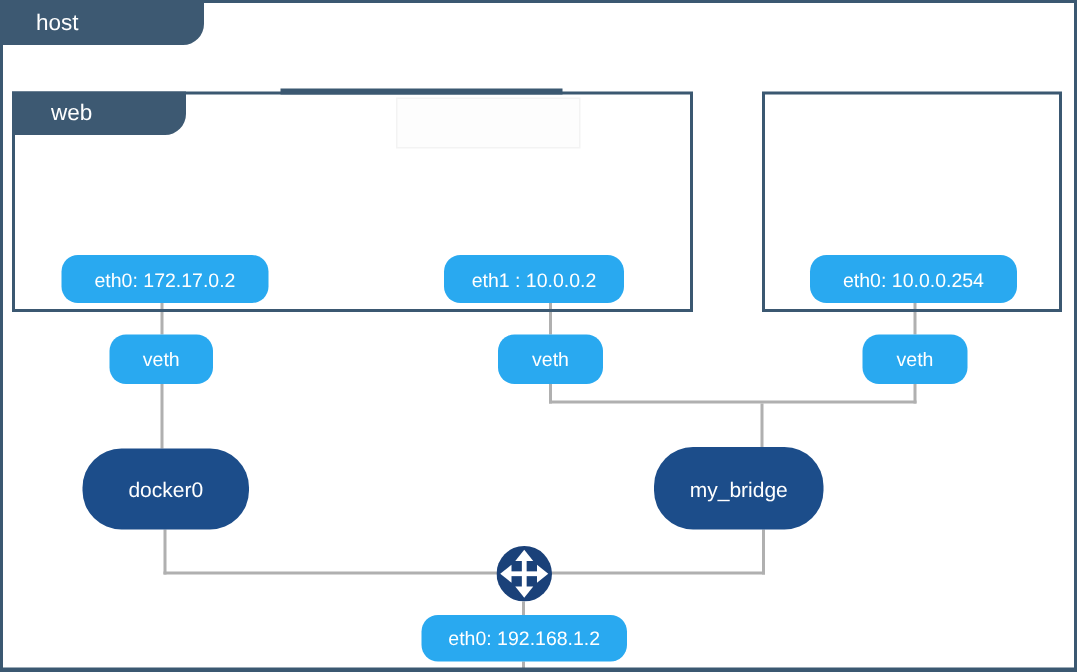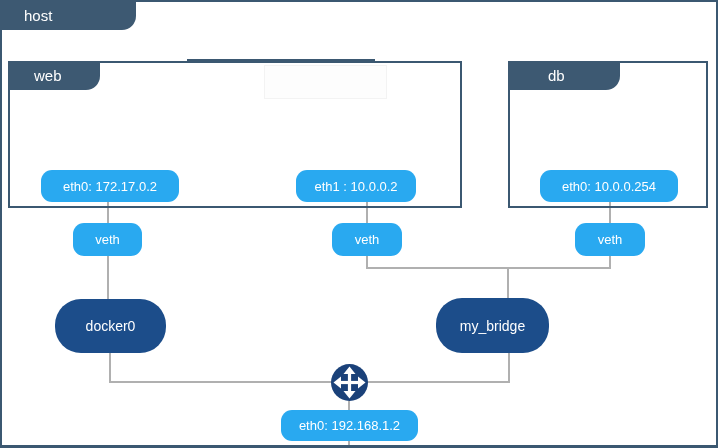--- a/index.html
+++ b/index.html
@@ -56,30 +56,27 @@
   <div class="line" style="left:109px;top:353px;width:2px;height:30px"></div>
   <div class="line" style="left:109px;top:381px;width:223px;height:2px"></div>
   <div class="line" style="left:508px;top:353px;width:2px;height:30px"></div>
   <div class="line" style="left:367px;top:381px;width:143px;height:2px"></div>
   <div class="line" style="left:348px;top:401px;width:2px;height:9px"></div>
   <div class="line" style="left:348px;top:441px;width:2px;height:5px"></div>
 
   <div class="node-box" style="left:8px;top:61px;width:454px;height:147px"></div>
   <div class="top-accent" style="left:187px;top:59px;width:188px;height:4px"></div>
   <div class="ghost-box" style="left:264px;top:65px;width:123px;height:34px"></div>
-  <div class="tab" style="left:8px;top:61px;width:92px;height:29px;padding-left:26px">
+  <div class="tab" style="left:8px;top:61px;width:116px;height:29px;padding-left:26px">
     <span>web</span>
   </div>
   <div class="chip" style="left:41px;top:170px;width:138px;height:32px">eth0: 172.17.0.2</div>
   <div class="chip" style="left:296px;top:170px;width:120px;height:32px">eth1 : 10.0.0.2</div>
 
   <div class="node-box" style="left:508px;top:61px;width:200px;height:147px"></div>
-  <div class="tab" style="left:508px;top:61px;width:112px;height:29px;padding-left:40px">
-    <span>db</span>
-  </div>
   <div class="chip" style="left:540px;top:170px;width:138px;height:32px">eth0: 10.0.0.254</div>
 
   <div class="chip" style="left:73px;top:223px;width:69px;height:33px">veth</div>
   <div class="chip" style="left:332px;top:223px;width:70px;height:33px">veth</div>
   <div class="chip" style="left:575px;top:223px;width:70px;height:33px">veth</div>
 
   <div class="bridge" style="left:55px;top:299px;width:111px;height:54px">docker0</div>
   <div class="bridge" style="left:436px;top:298px;width:113px;height:55px">my_bridge</div>
 
   <div class="router" style="left:331px;top:364px;width:37px;height:37px">

